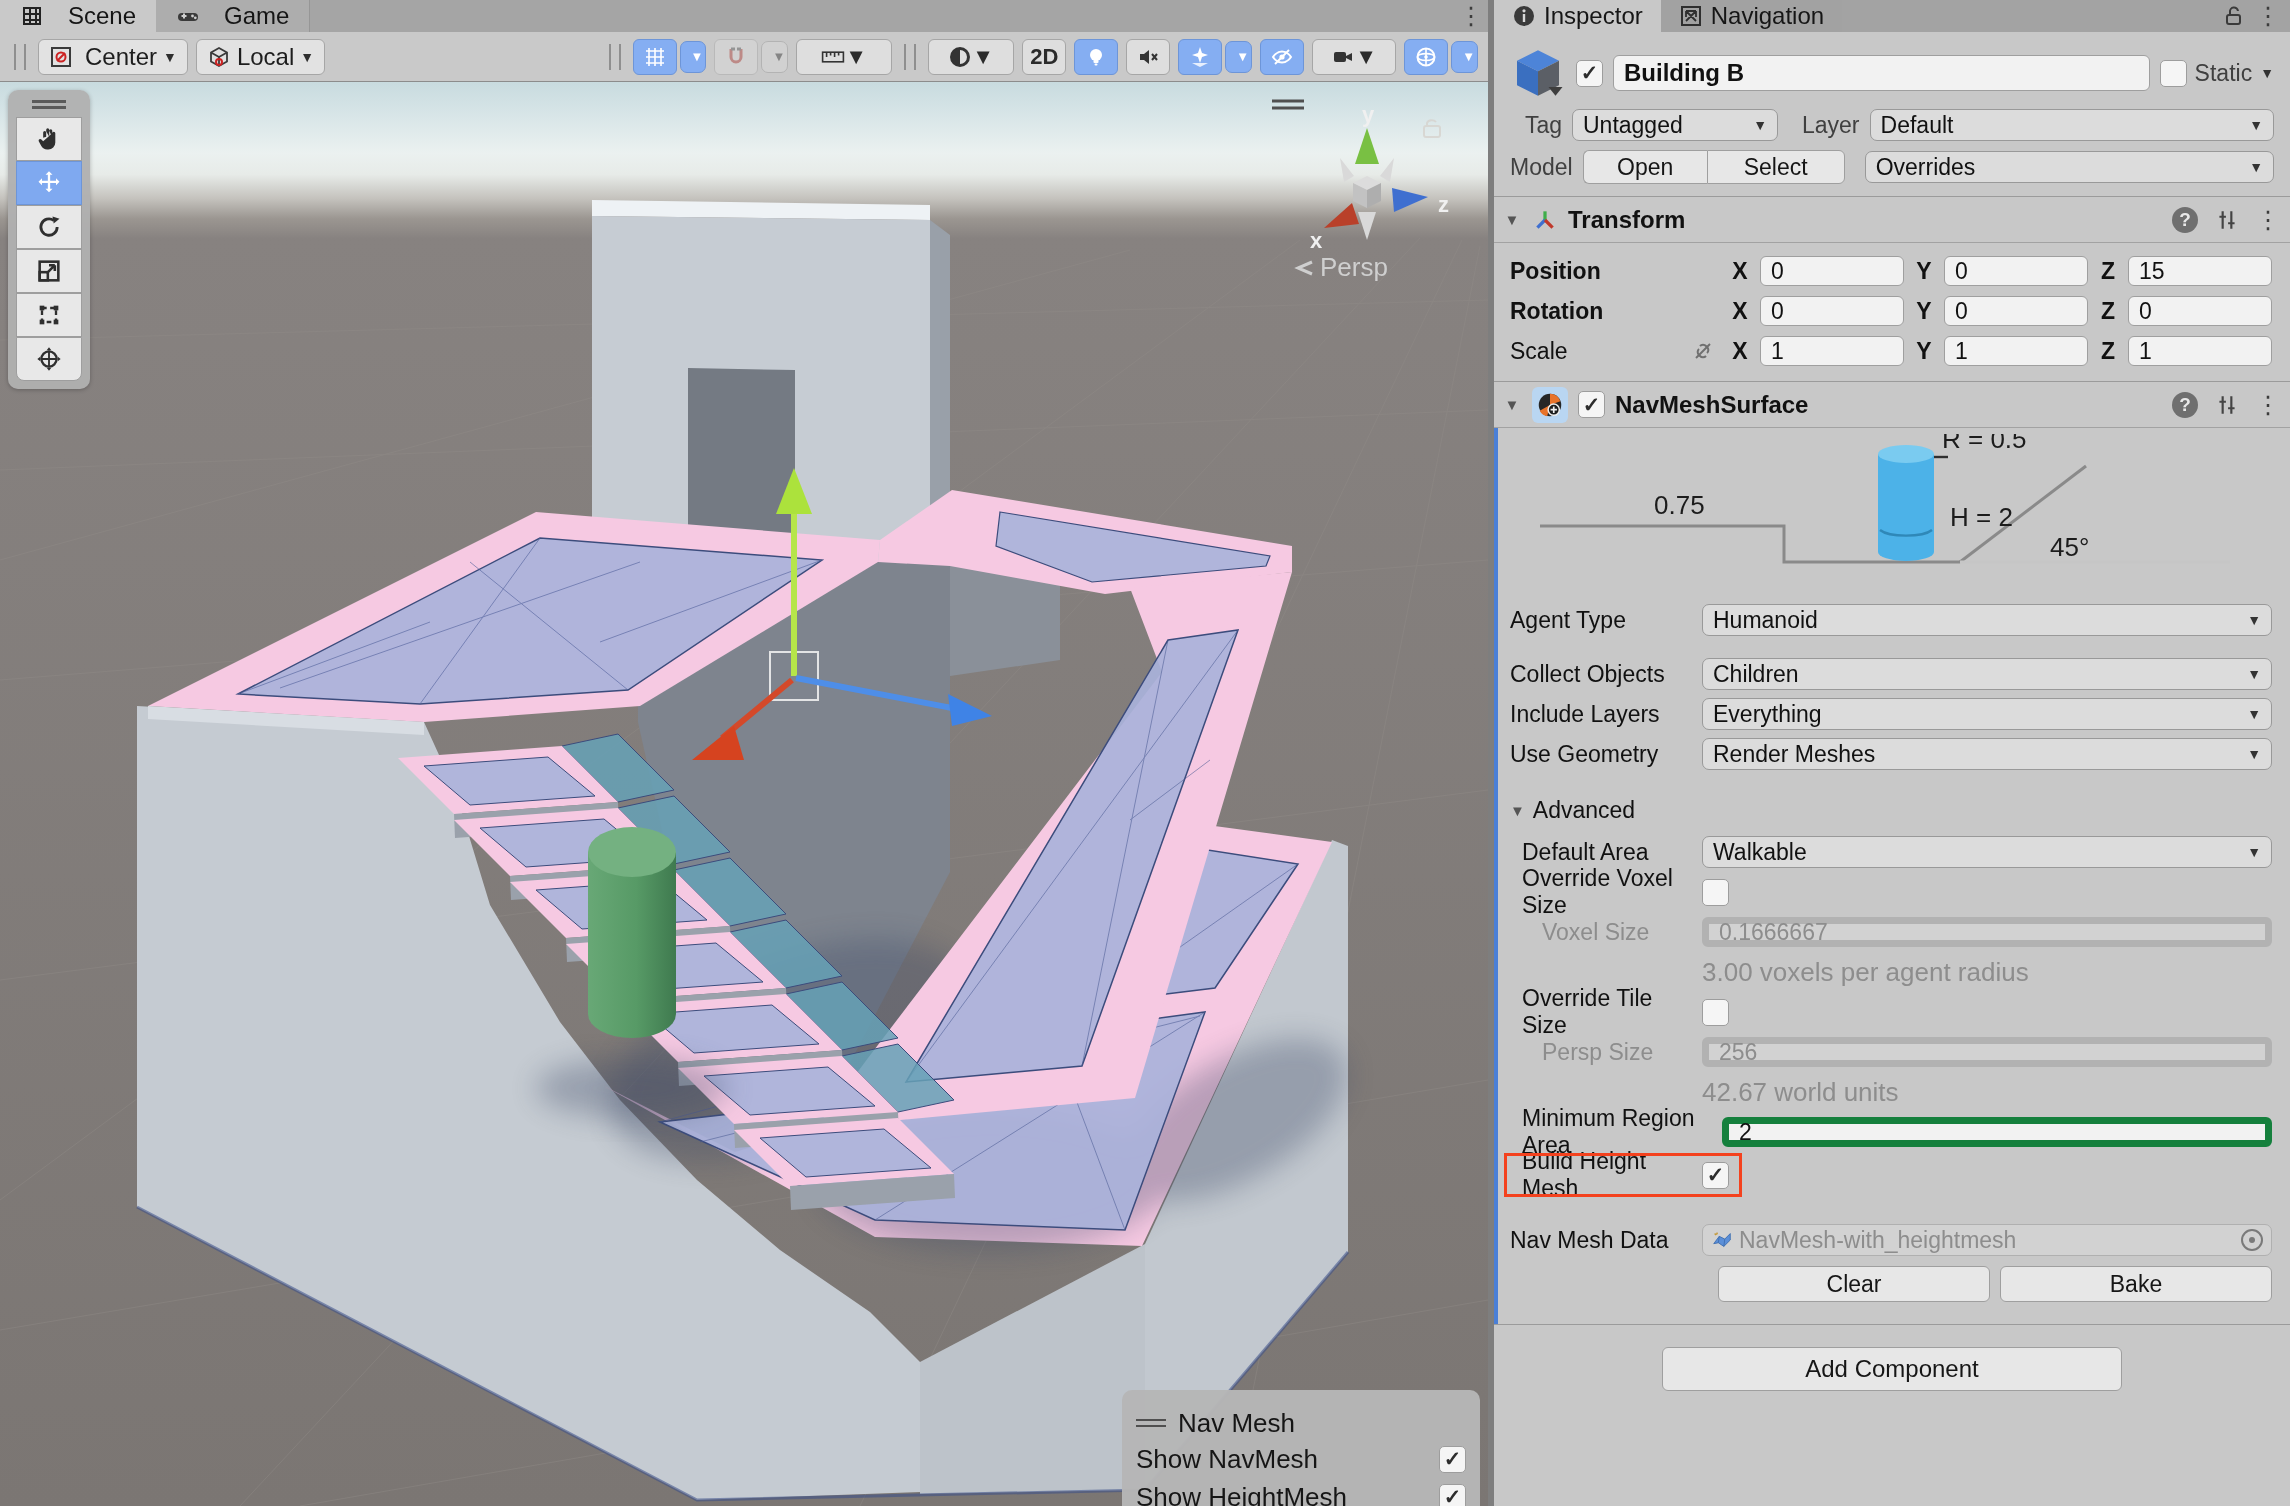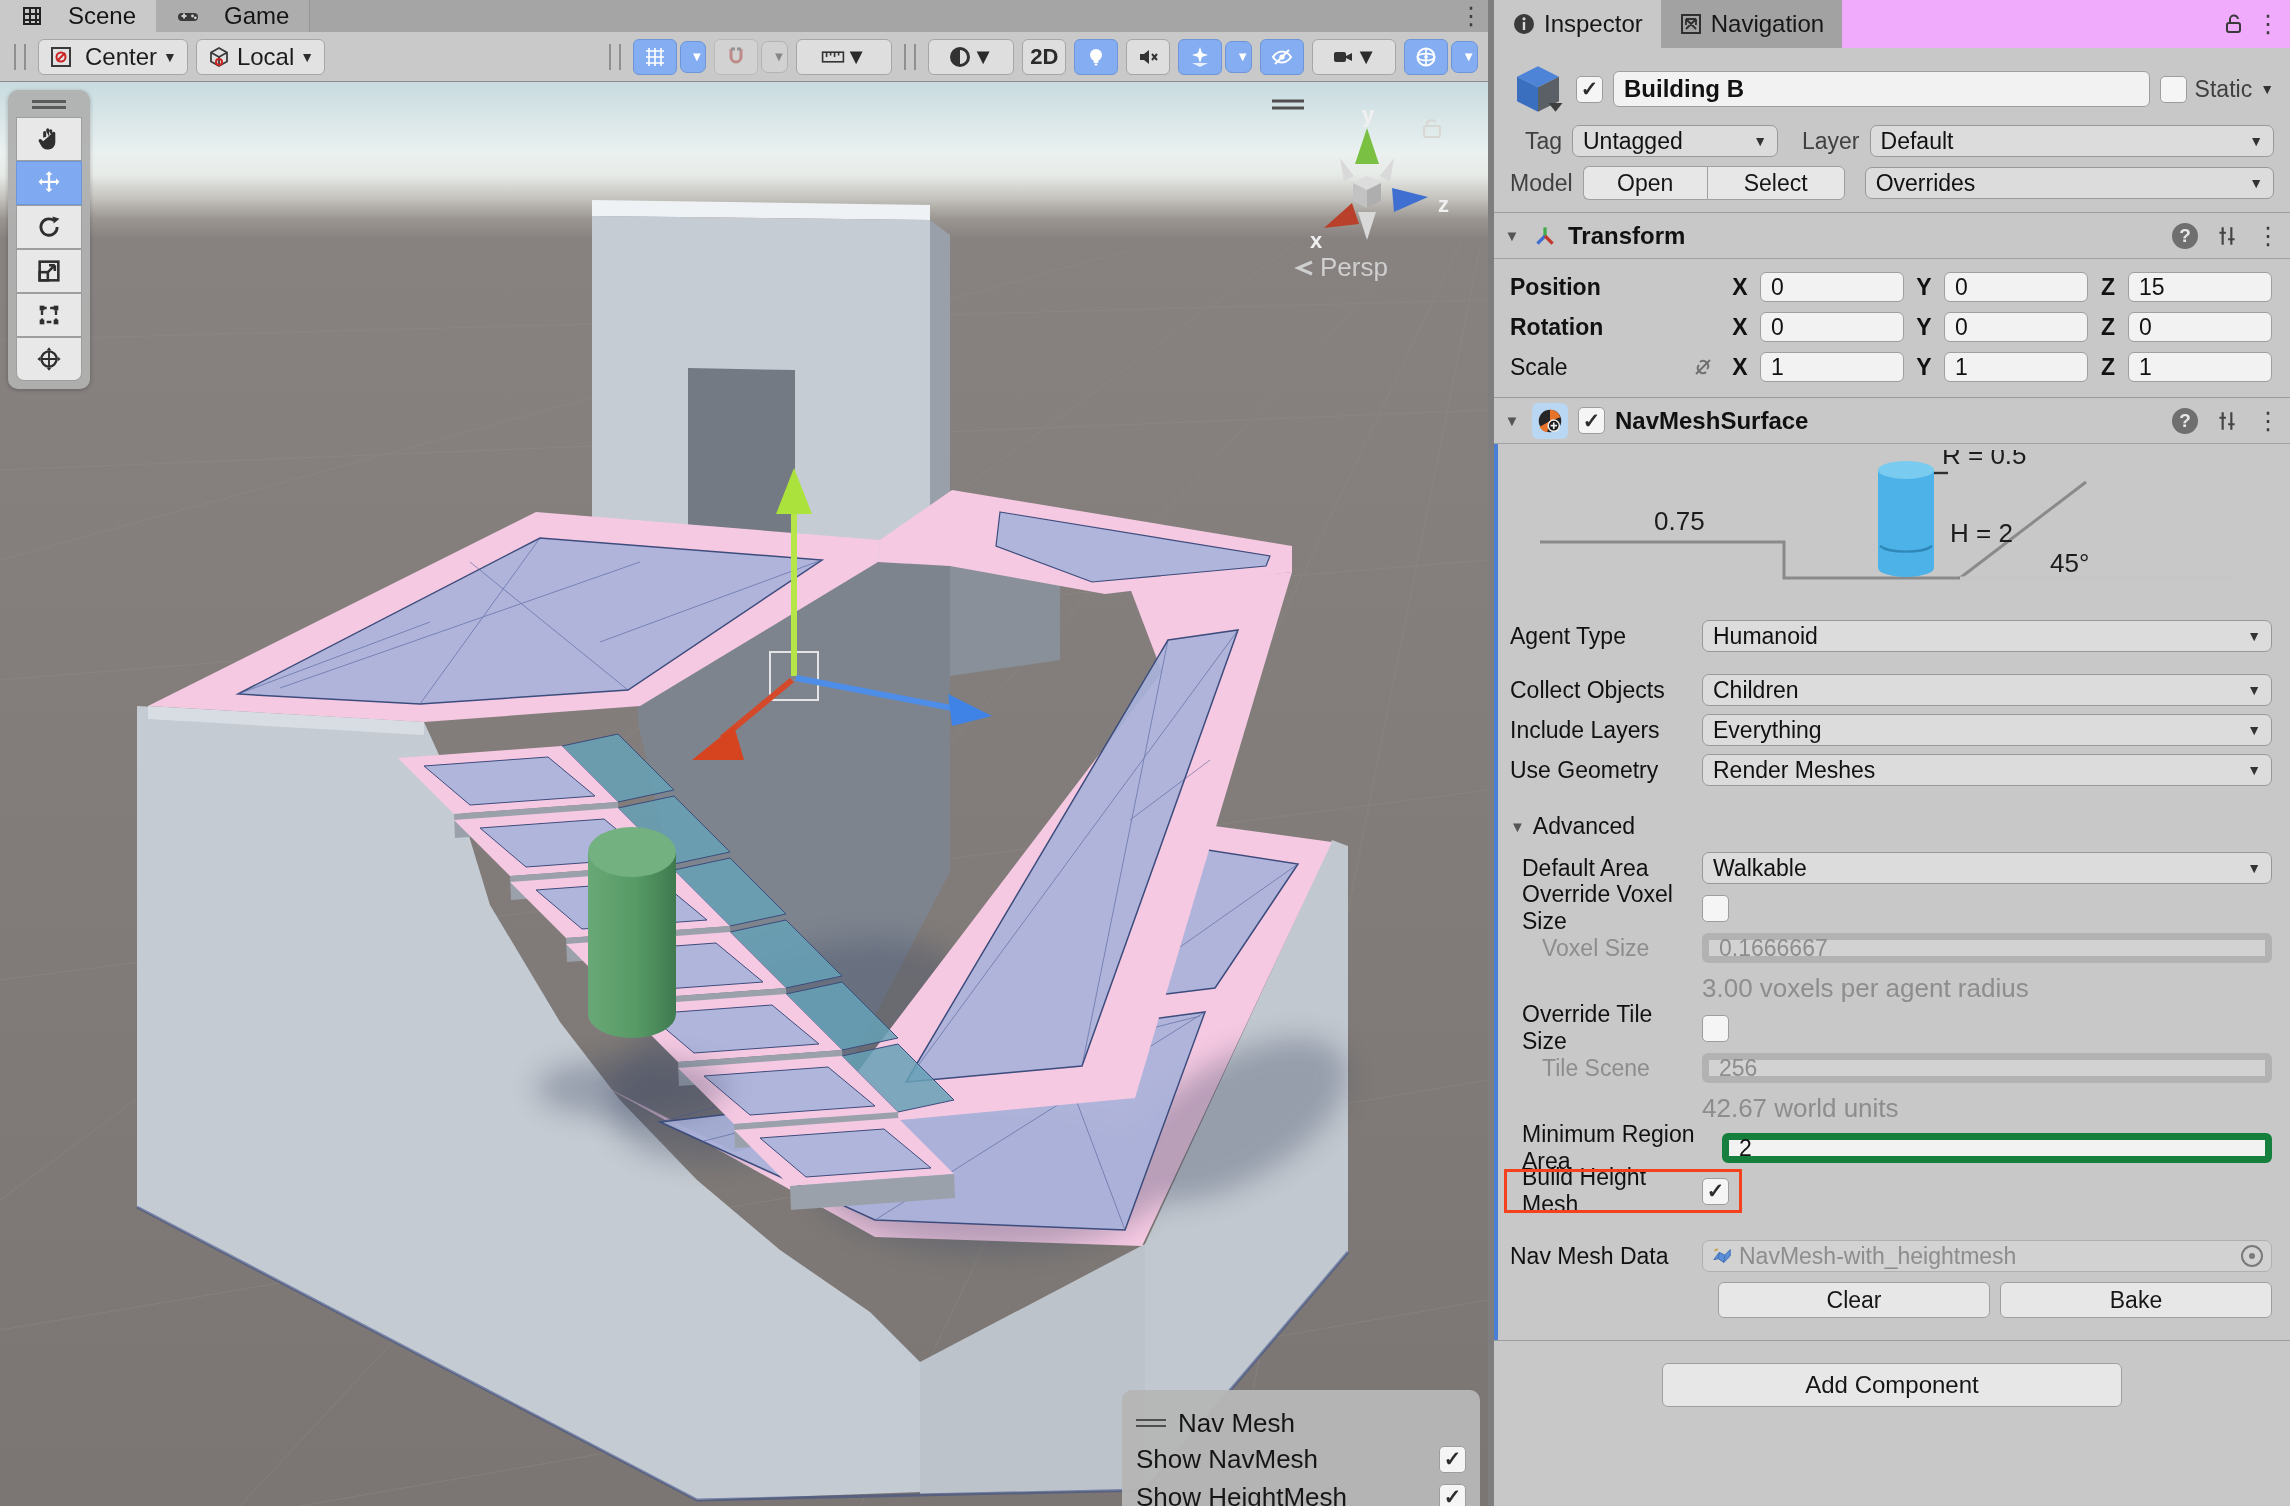--- a/index.html
+++ b/index.html
@@ -58,21 +58,21 @@
 
   
   .cb { width:27px; height:27px; background:#f5f5f5; border:1px solid #9d9d9d; border-radius:5px;
     display:flex; align-items:center; justify-content:center; font-size:21px; font-weight:bold; color:#2d2d2d; flex:0 0 auto; }
 
   
   .vsplit { position:absolute; left:1488px; top:0; width:6px; height:1506px; background:#7e7e7e; }
 
   
   .inspector { position:absolute; left:1494px; top:0; width:796px; height:1506px; background:#c8c8c8; font-size:23px; color:#111; }
-  .insp-tabbar { height:48px; background:#f0abfc; display:flex; align-items:stretch; }
+  .insp-tabbar { height:32px; background:#a3a3a3; display:flex; align-items:stretch; }
   .insp-tab { display:flex; align-items:center; gap:8px; padding:0 18px; font-size:24px; color:#161616; }
   .insp-tab.active { background:#c8c8c8; }
   .insp-tab.inactive { background:#a2a2a2; }
   .insp-tab svg { width:24px; height:24px; }
   .insp-tabbar .right { margin-left:auto; display:flex; align-items:center; gap:10px; padding-right:10px; color:#2f2f2f; }
 
   .hdr-block { padding:10px 16px 8px; border-bottom:1px solid #9b9b9b; }
   .hdr-row1 { display:flex; align-items:center; gap:10px; height:62px; }
   .obj-icon { position:relative; width:56px; height:56px; flex:0 0 auto; }
   .obj-icon svg { width:56px; height:56px; }
@@ -783,21 +783,21 @@
       </div>
       <div class="nrow">
         <span class="lbl" style="width:192px"></span>
         <span class="helper">3.00 voxels per agent radius</span>
       </div>
       <div class="nrow ind">
         <span class="lbl">Override Tile Size</span>
         <span class="cb"></span>
       </div>
       <div class="nrow ind2">
-        <span class="lbl">Tile Scene</span>
+        <span class="lbl">Persp Size</span>
         <div class="fld disabled">
             <span>256</span>
           </div>
       </div>
       <div class="nrow">
         <span class="lbl" style="width:192px"></span>
         <span class="helper">42.67 world units</span>
       </div>
       <div class="nrow ind">
         <span class="lbl" style="width:200px">Minimum Region Area</span>

